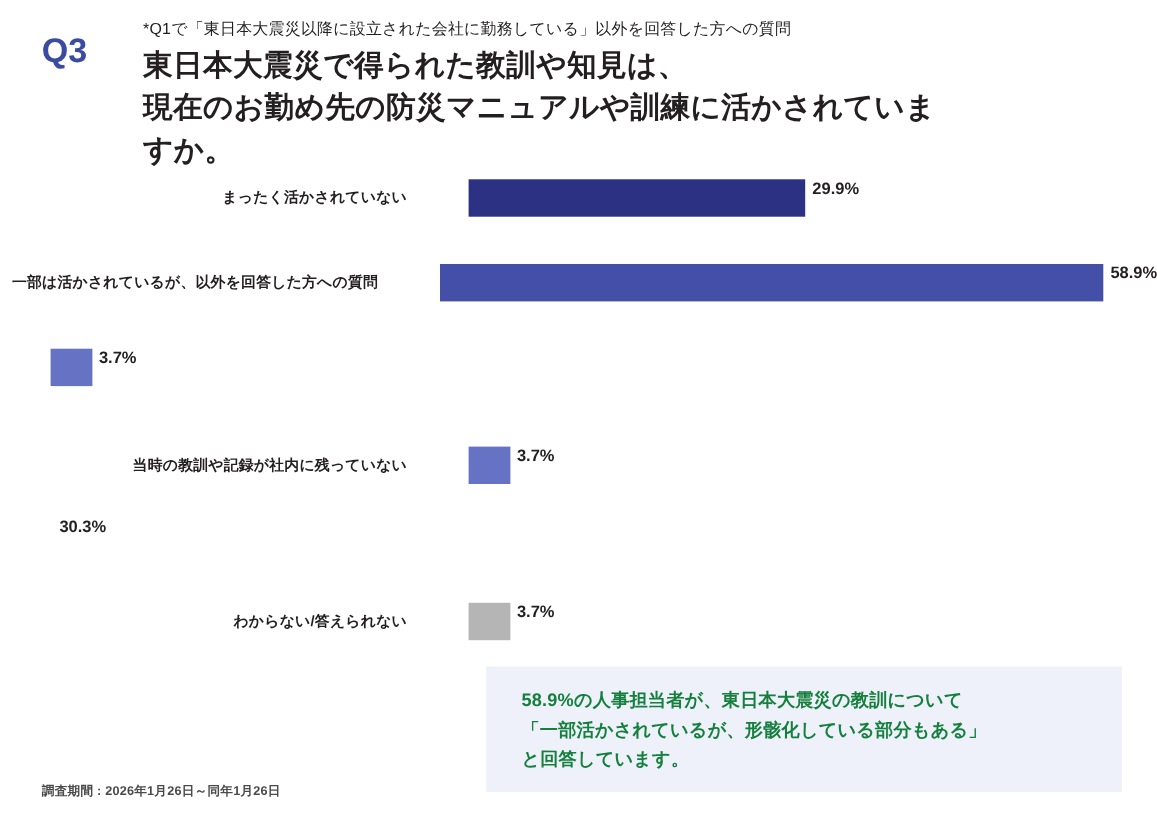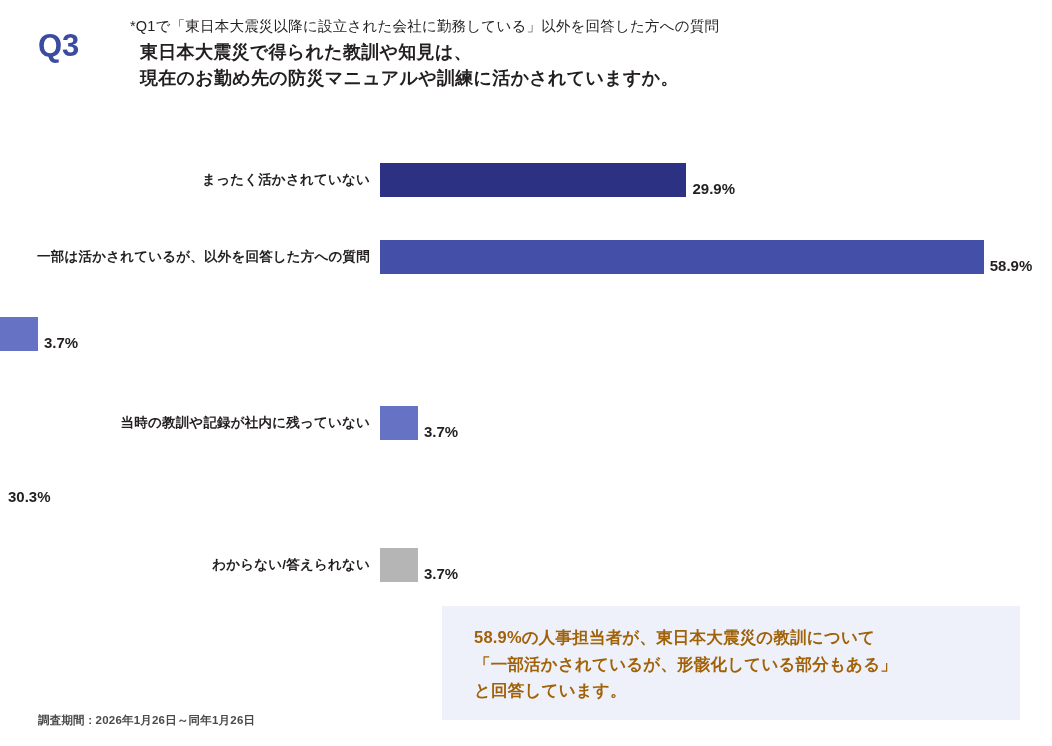--- a/index.html
+++ b/index.html
@@ -25,22 +25,22 @@
     position: absolute;
     left: 130px; top: 17px;
     font-size: 14.5px;
     font-weight: normal;
     color: #231f20;
     letter-spacing: 0.2px;
     text-align: right;
   }
   .title {
     position: absolute;
-    left: 140px; top: 40px;
-    font-size: 18px;
+    left: 130px; top: 40px;
+    font-size: 27px;
     font-weight: bold;
     line-height: 1.42;
     color: #231f20;
     letter-spacing: 0.3px;
     white-space: pre-line;
   }
 
   
   .chart {
     position: absolute;
@@ -63,21 +63,22 @@
     font-size: 13.5px;
     font-weight: bold;
     color: #231f20;
     letter-spacing: 0.2px;
     white-space: nowrap;
   }
   .bar-wrap {
     flex: 1;
     height: 34px;
     display: flex;
-    align-items: flex-end;
+    align-items: flex-start;
+    margin-left: 46px;
   }
   .bar {
     height: 34px;
   }
   .bar-value {
     font-size: 15px;
     font-weight: bold;
     color: #231f20;
     margin-left: 6px;
     white-space: nowrap;
@@ -90,21 +91,21 @@
     left: 442px; top: 606px;
     width: 578px;
     height: 114px;
     background: #eef1fa;
     padding: 18px 26px 0 32px;
   }
   .callout-text {
     font-size: 16.5px;
     font-weight: bold;
     line-height: 1.62;
-    color: #a16207;
+    color: #15803d;
     letter-spacing: 0.2px;
     white-space: pre-line;
   }
 
   
   .footer {
     position: absolute;
     left: 38px; top: 690px;
     font-size: 11.5px;
     font-weight: bold;

